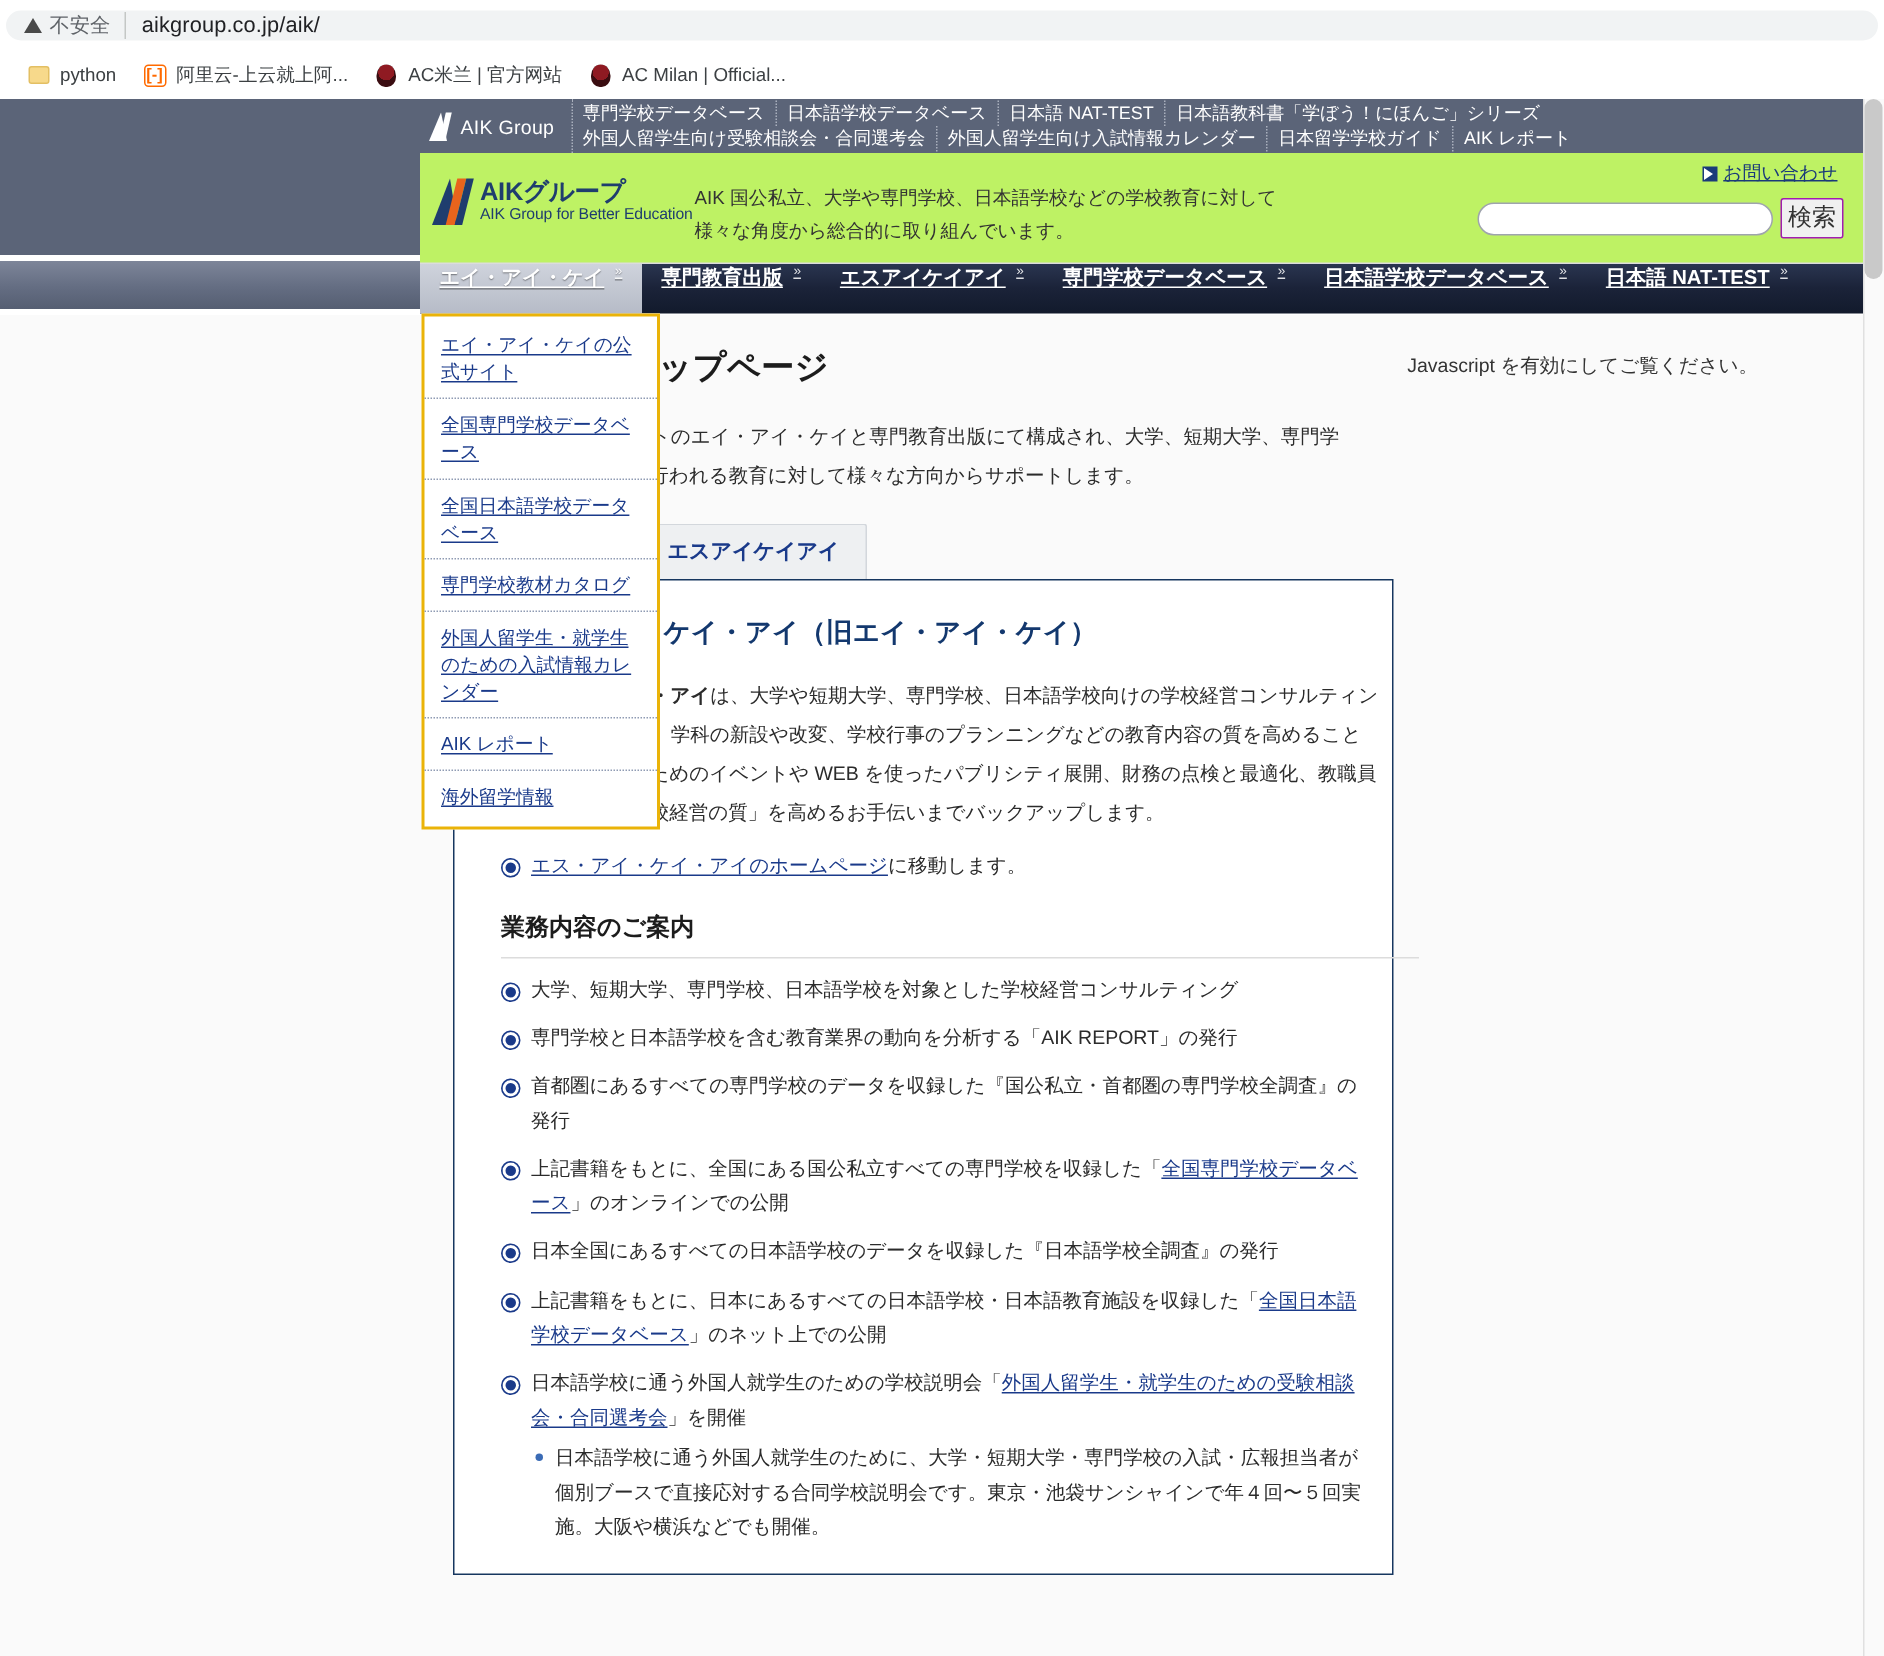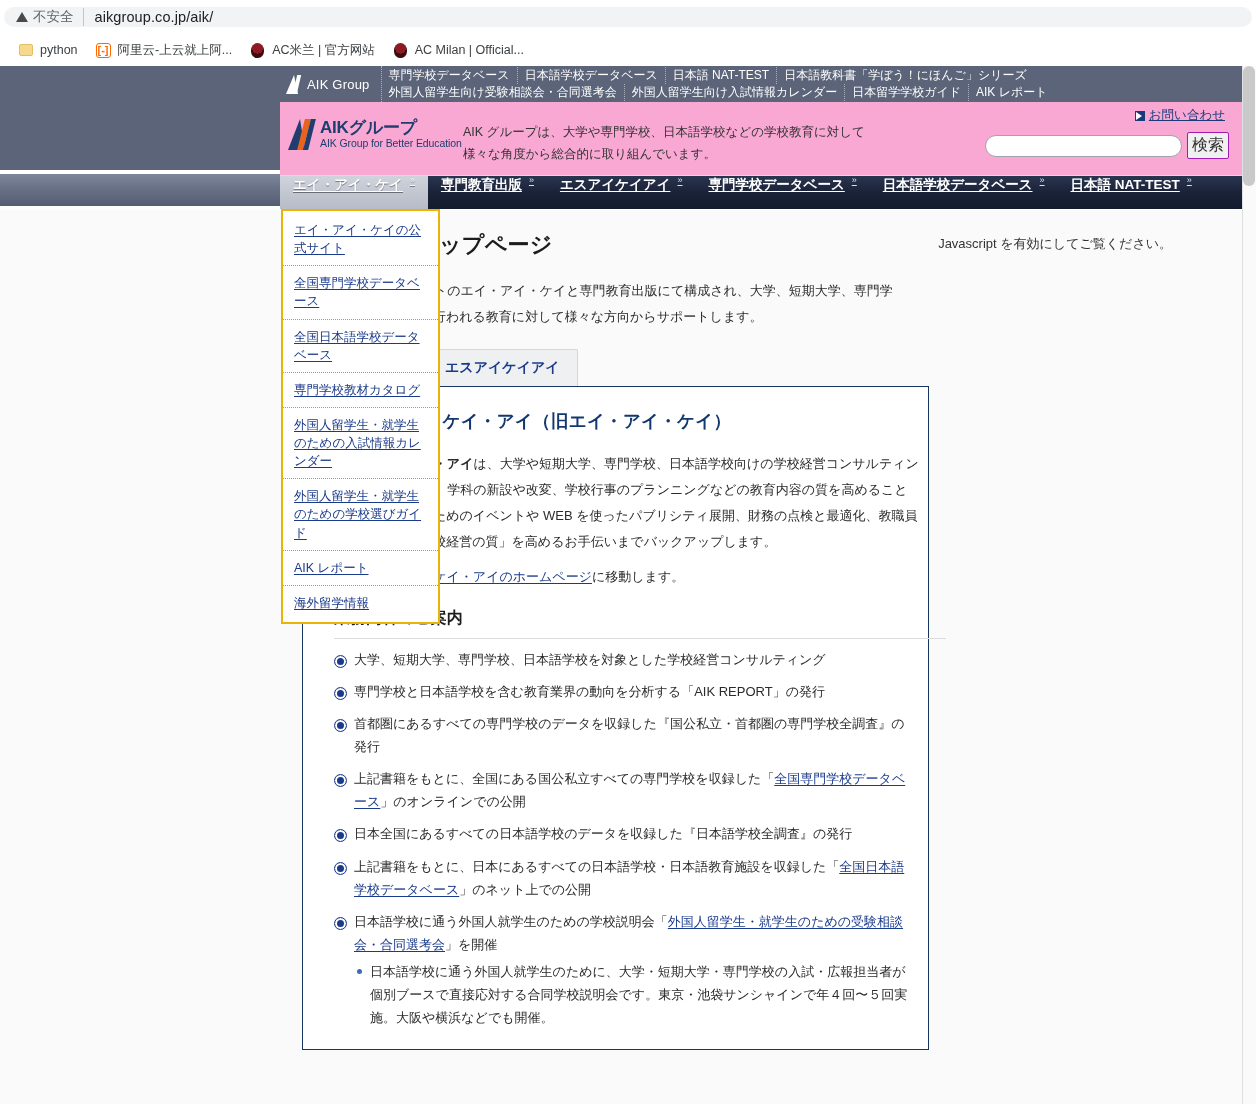--- a/index.html
+++ b/index.html
@@ -141,21 +141,21 @@
     font-size: 12px; color: #ffffff; white-space: nowrap;
     padding: 0 7px; text-decoration: none; cursor: pointer;
     border-right: 1px dotted #aab0bd;
     line-height: 17px;
   }
   .util-link.last { border-right: none; }
 
   
   #site-header {
     position: absolute; left: 0; top: 36px; width: 962px; height: 74px;
-    background: #f9a8d4;
+    background: #bef264;
     border-bottom: 1px solid #dcdcdc;
   }
   #logo-block {
     position: absolute; left: 8px; top: 17px;
     display: flex; align-items: center; gap: 5px;
   }
   #logo-glyph { width: 27px; height: 31px; position: relative; }
   #logo-glyph .lg-blue {
     position: absolute; left: 0; top: 0; width: 0; height: 0;
     border-left: 12px solid transparent; border-right: 5px solid transparent;
@@ -415,21 +415,21 @@
             <span class="lg-orange"></span>
             <span class="lg-blue2"></span>
         </span>
         <span>
           <span id="logo-text-main" style="display:block">AIKグループ</span>
           <span id="logo-text-sub" style="display:block">AIK Group for Better Education</span>
         </span>
       </div>
 
       <div id="header-tagline">
-        <span style="display:block">AIK グループは、大学や専門学校、日本語学校などの学校教育に対して</span>
+        <span style="display:block">AIK 国公私立、大学や専門学校、日本語学校などの学校教育に対して</span>
         <span style="display:block">様々な角度から総合的に取り組んでいます。</span>
       </div>
 
       <div id="contact-link-wrap">
         <span class="ext-ico"></span>
         <span id="contact-link">お問い合わせ</span>
       </div>
 
       <div id="search-wrap">
         <input id="search-input" type="text" placeholder="" style="">
@@ -463,21 +463,20 @@
         <span class="arrow">»</span>
       </div>
     </div>
 
     <div id="dropdown">
       <div class="dd-item">エイ・アイ・ケイの公式サイト</div>
       <div class="dd-item">全国専門学校データベース</div>
       <div class="dd-item">全国日本語学校データベース</div>
       <div class="dd-item">専門学校教材カタログ</div>
       <div class="dd-item">外国人留学生・就学生のための入試情報カレンダー</div>
-      <div class="dd-item">外国人留学生・就学生のための学校選びガイド</div>
       <div class="dd-item">AIK レポート</div>
       <div class="dd-item last">海外留学情報</div>
     </div>
 
     <div id="content">
 
       <div id="js-notice">Javascript を有効にしてご覧ください。</div>
 
       <div id="main-col">
 

